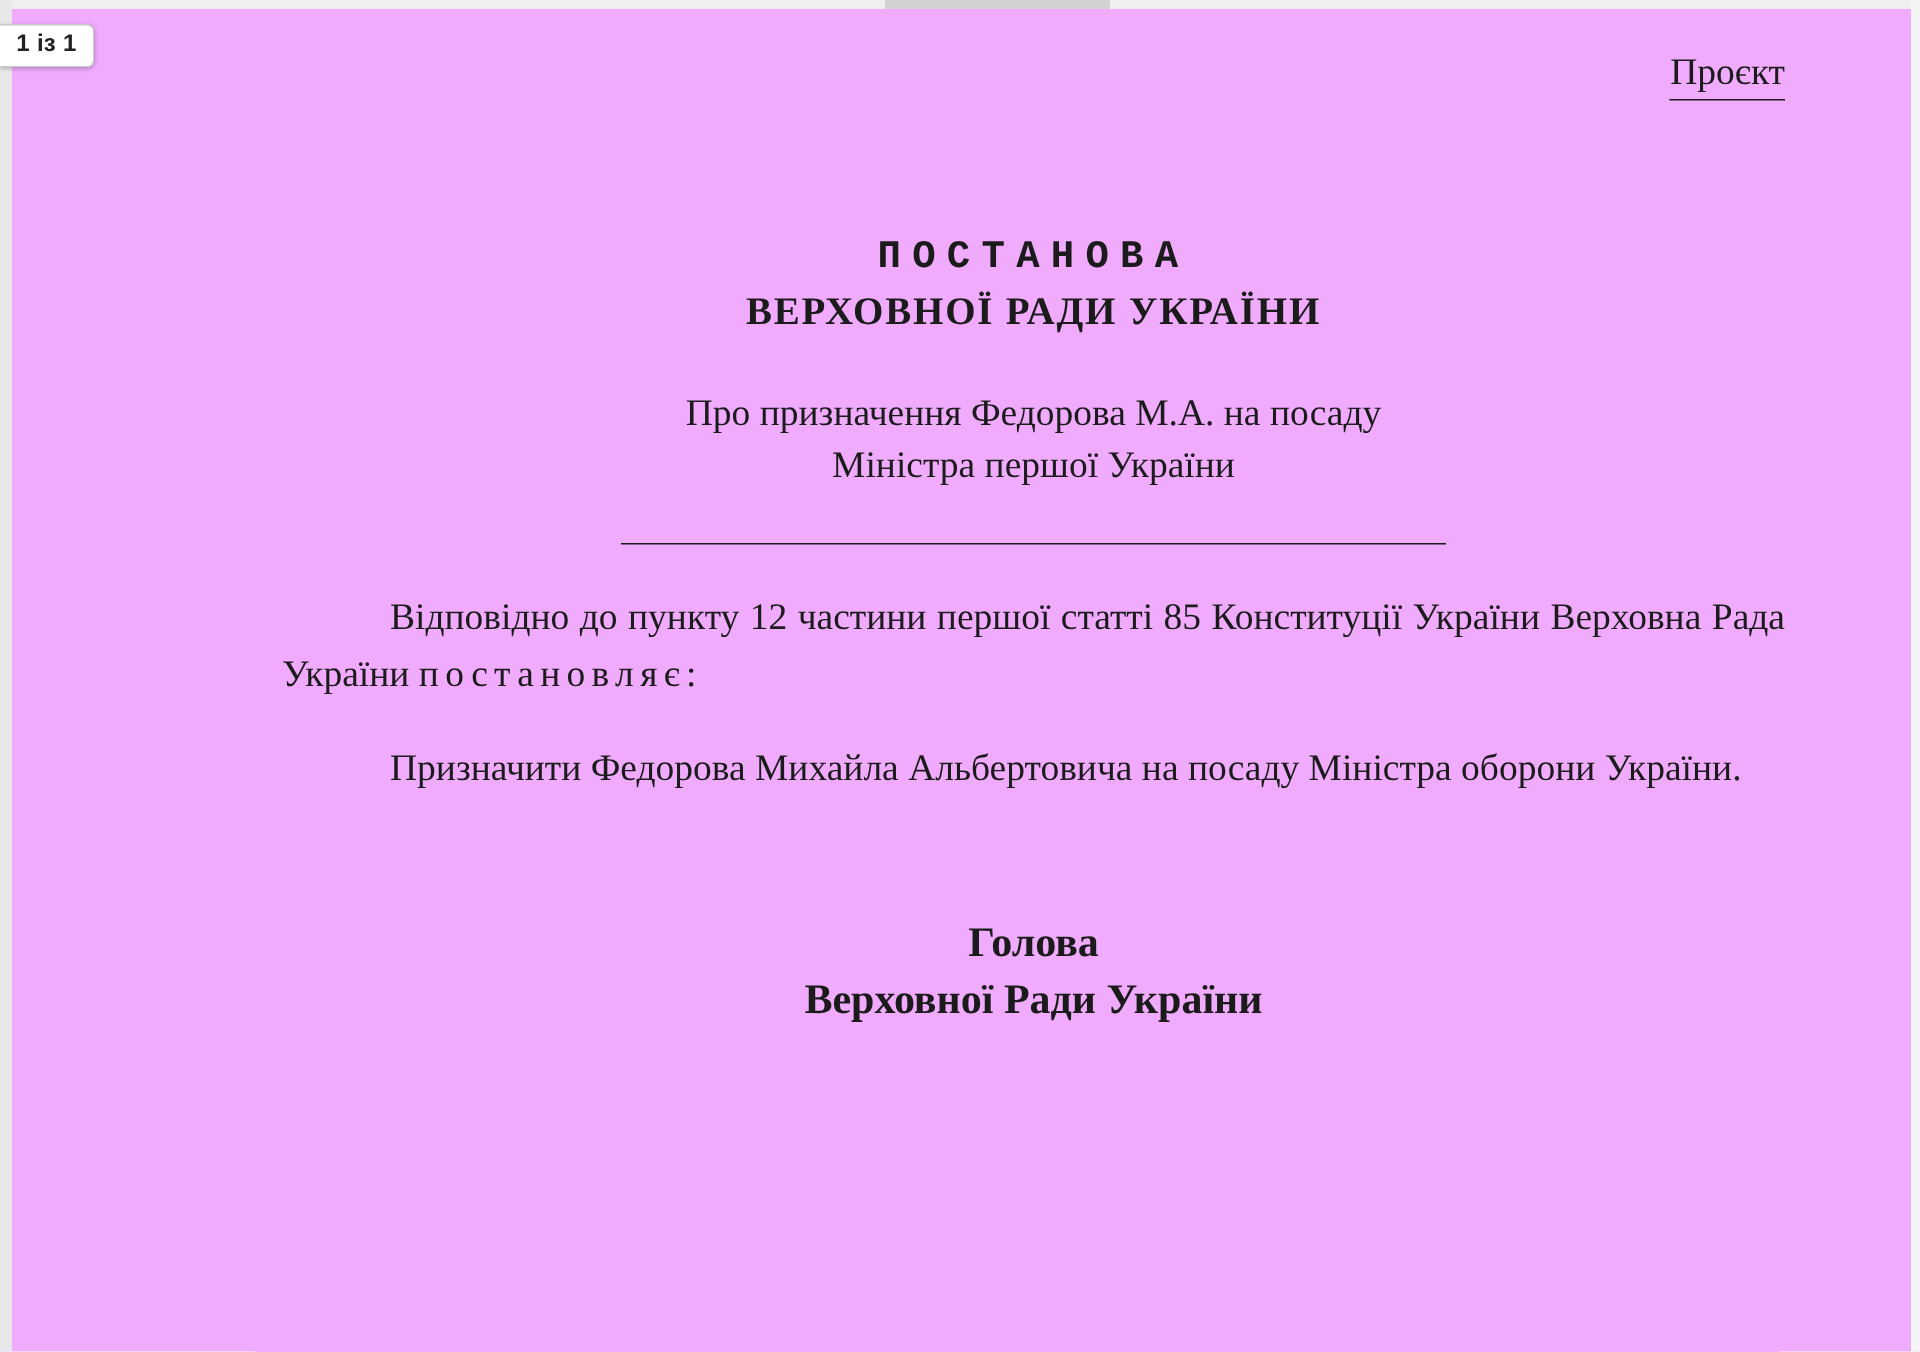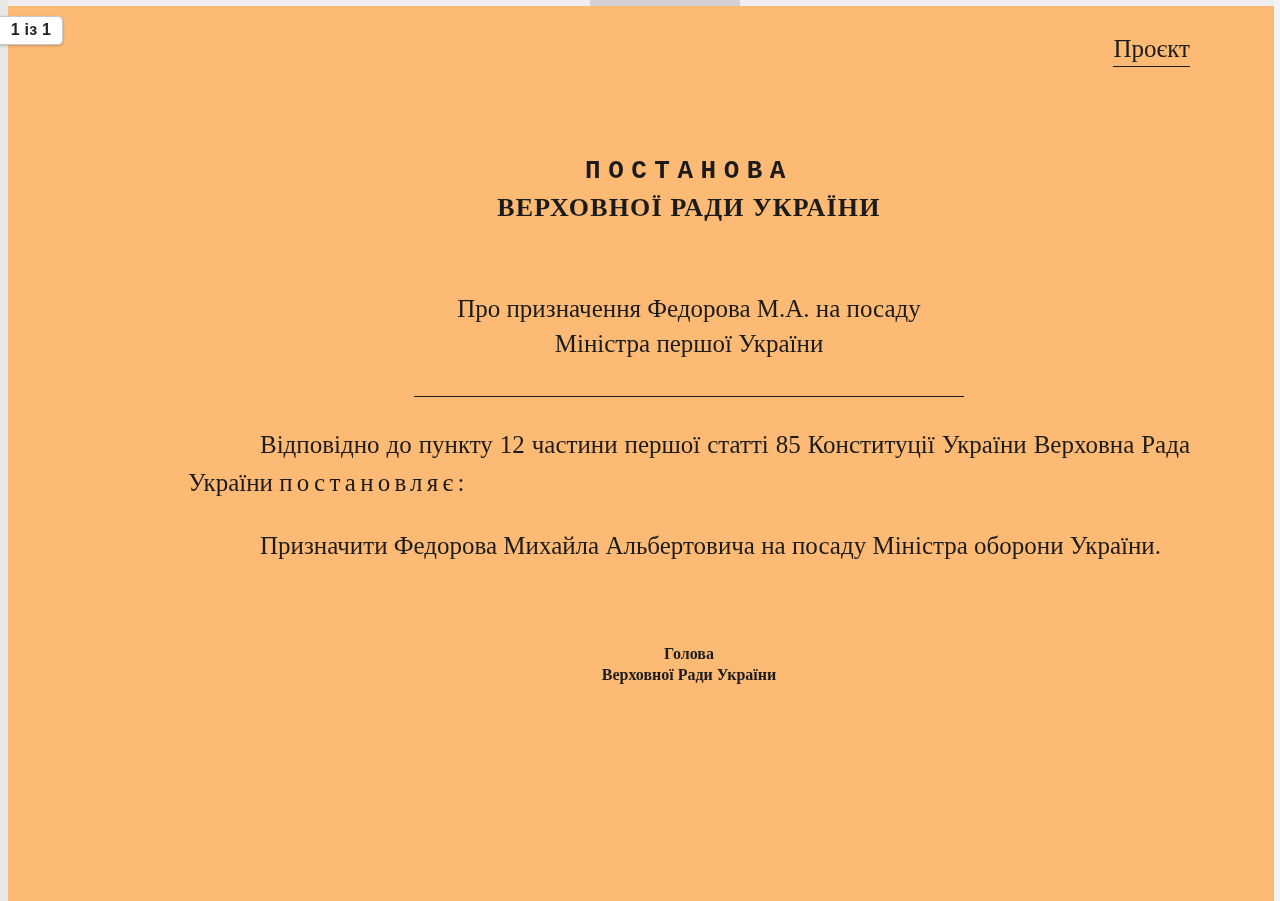--- a/index.html
+++ b/index.html
@@ -76,21 +76,21 @@
     letter-spacing: .2px;
   }
 
   
   .sheet {
     position: absolute;
     left: 8px;
     top: 6px;
     width: 1266px;
     height: 895px;
-    background: #fdba74;
+    background: #f0abfc;
   }
 
   .doc {
     position: absolute;
     left: 180px;
     top: 26px;
     width: 1002px;
   }
 
   .header-block {
@@ -119,21 +119,21 @@
     letter-spacing: 7.5px;
     font-family: Liberation Mono, monospace;
   }
   .title-sub {
     font-size: 26px;
     letter-spacing: 1.2px;
     margin-top: 2px;
   }
 
   .subject-block {
-    margin-top: 66px;
+    margin-top: 33px;
     text-align: center;
     font-size: 25px;
     line-height: 1.4;
   }
 
   .rule-wrap {
     margin-top: 22px;
     text-align: center;
   }
   .rule {
@@ -157,21 +157,21 @@
 
   .body-para.second {
     margin-top: 22px;
     text-indent: 72px;
   }
 
   .sign-block {
     margin-top: 78px;
     text-align: center;
     font-weight: bold;
-    font-size: 16px;
+    font-size: 28px;
     line-height: 1.35;
   }
 </style>
 </head>
 <body>
 
 <div class="viewer-bg"></div>
 <div class="top-gutter"></div>
 <div class="top-shadow"></div>
 <div class="left-gutter"></div>

